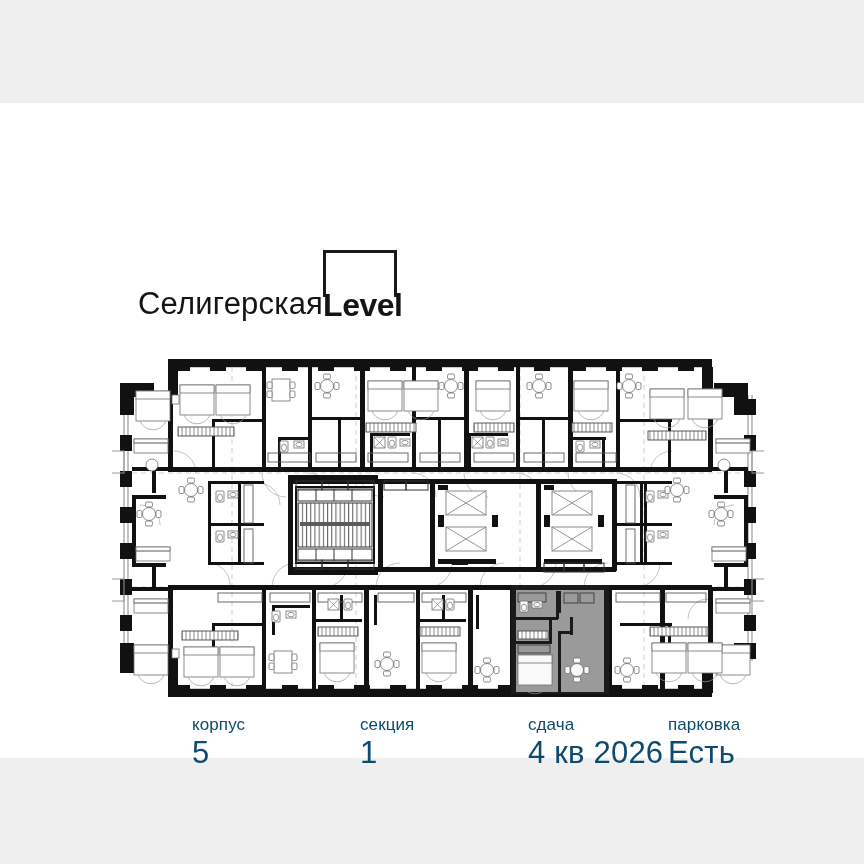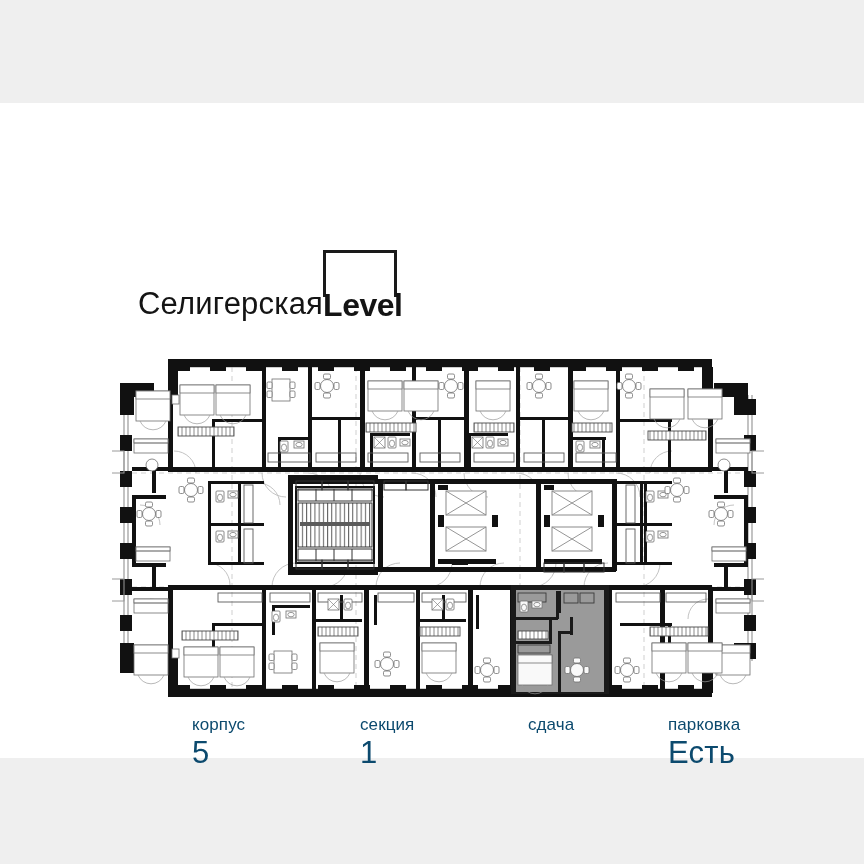--- a/index.html
+++ b/index.html
@@ -741,20 +741,21 @@
         <div class="val">5</div>
       </div>
 
       <div class="stat" id="stat-sekciya">
         <div class="lbl">секция</div>
         <div class="val">1</div>
       </div>
 
       <div class="stat" id="stat-sdacha">
         <div class="lbl">сдача</div>
+        <div class="val">4 кв 2026</div>
       </div>
 
       <div class="stat" id="stat-parkovka">
         <div class="lbl">парковка</div>
         <div class="val">Есть</div>
       </div>
 
     </div>
 
   </div>

